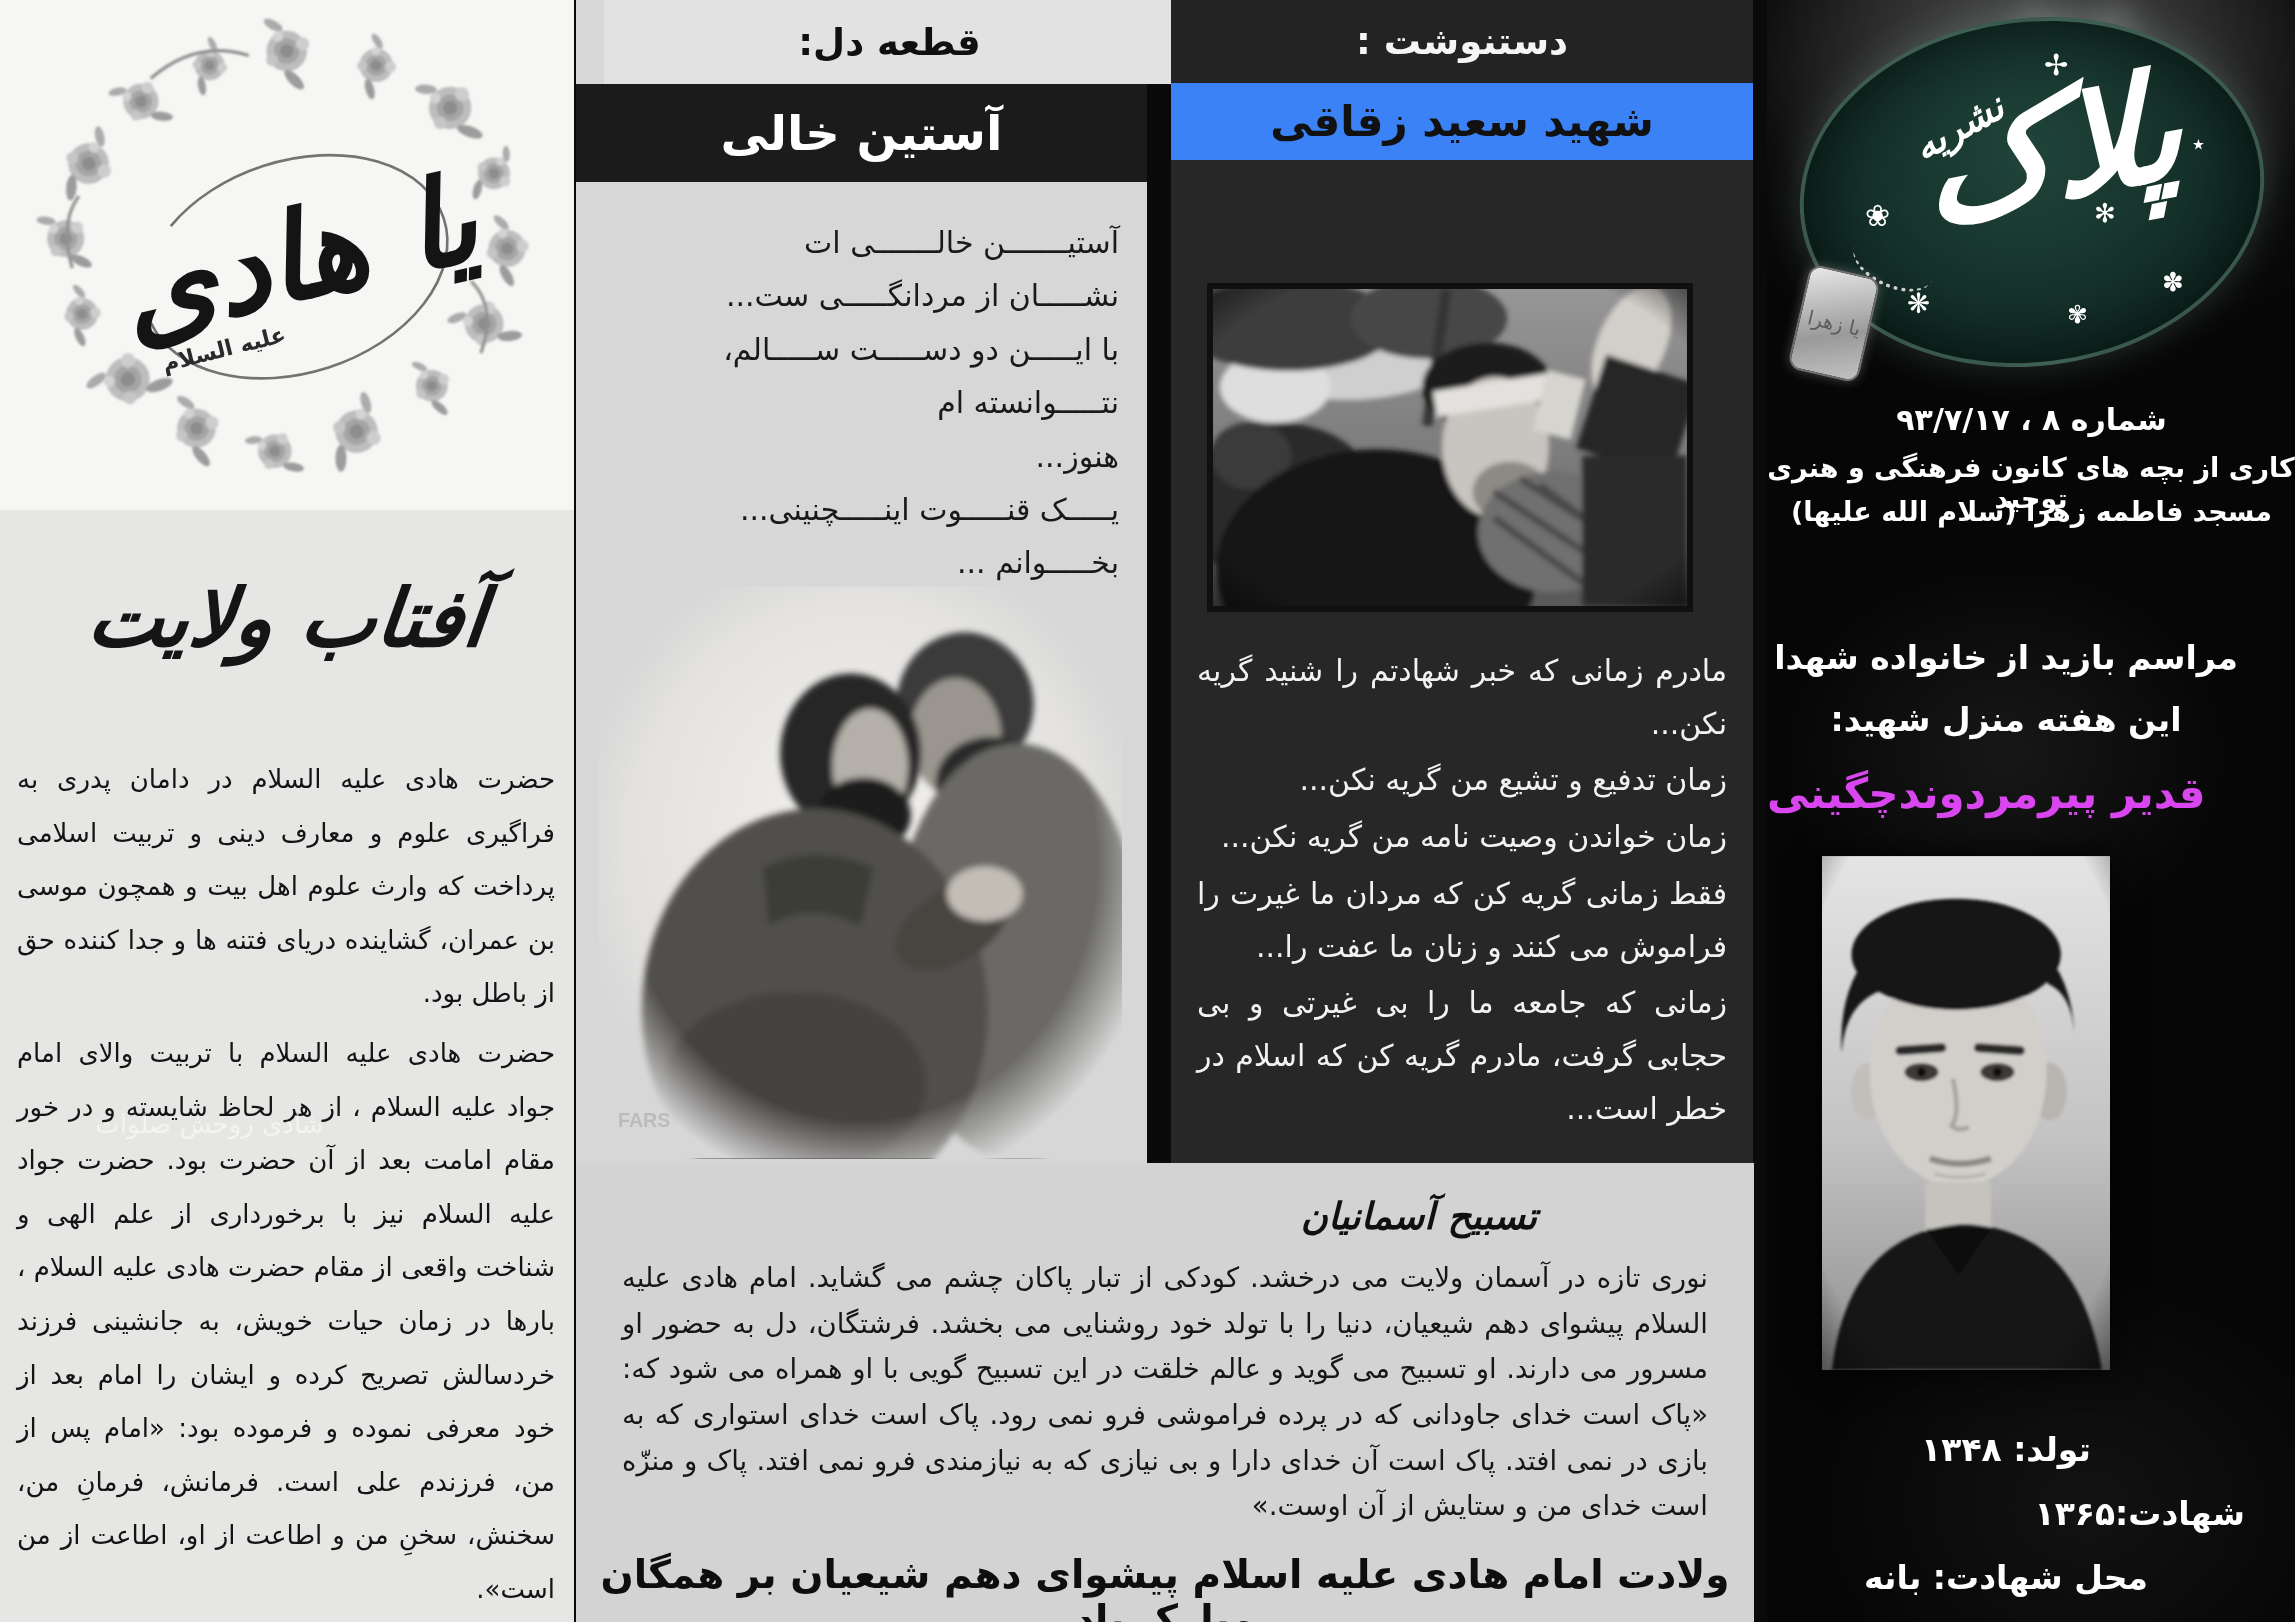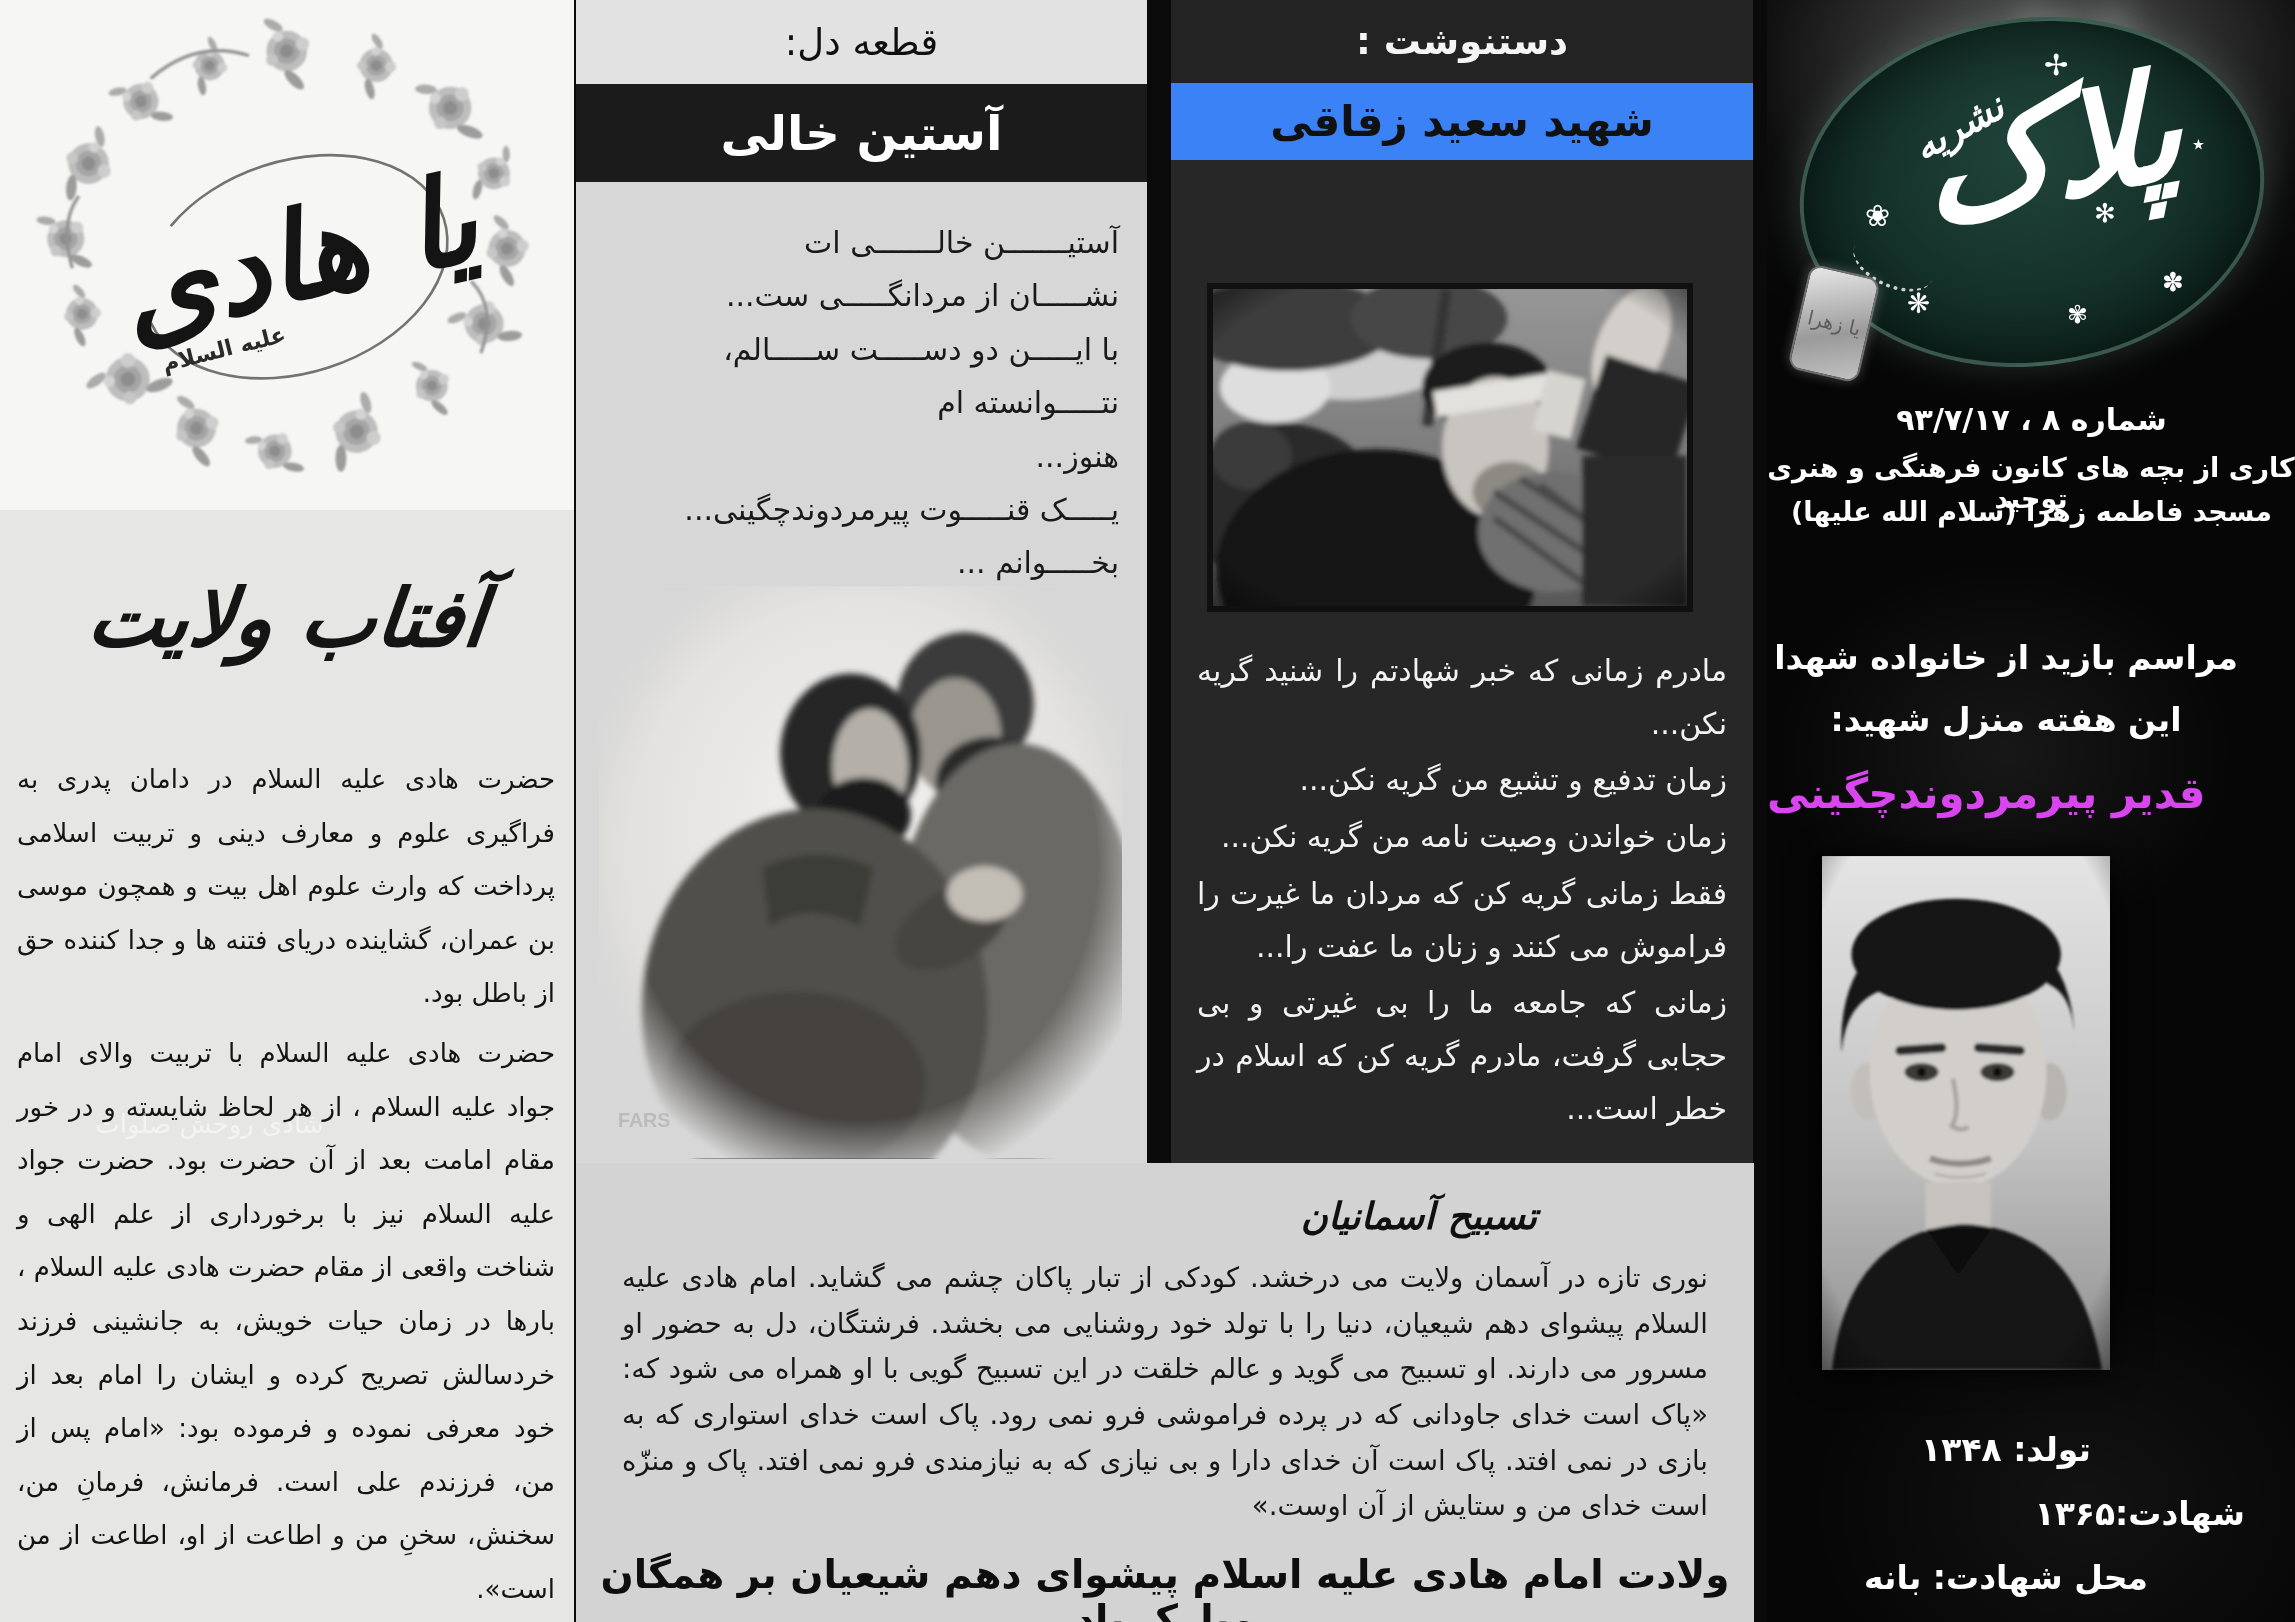--- a/index.html
+++ b/index.html
@@ -13,22 +13,22 @@
   .afitab-title{left:0;top:517px;width:574px;text-align:center;font-family:"DejaVu Serif",serif;
         font-style:italic;font-weight:bold;font-size:80px;color:#151515;transform:skewX(-6deg);}
   .col1-text{left:17px;top:753px;width:538px;font-size:26px;line-height:2.06;color:#141414;
         text-align:justify;text-justify:inter-word;}
   .col1-text p{margin:0 0 6.5px 0;}
   .col1-watermark{left:59px;top:1109px;width:301px;color:#ffffff;opacity:.55;font-size:26px;
         text-align:center;pointer-events:none;}
 
   
   .col2{left:576px;top:0;width:571px;height:1163px;background:#d7d7d7;}
-  .col2-kicker{left:576px;top:0;width:571px;height:84px;background:#e2e2e2;display:flex;
-        align-items:center;justify-content:center;font-size:37px;font-weight:normal;color:#101010;}
+  .col2-kicker{left:604px;top:0;width:571px;height:84px;background:#e2e2e2;display:flex;
+        align-items:center;justify-content:center;font-size:37px;font-weight:bold;color:#101010;}
   .col2-bar{left:576px;top:84px;width:571px;height:98px;background:#1b1b1b;display:flex;
         align-items:center;justify-content:center;font-size:48px;font-weight:bold;color:#ffffff;}
   .poem{left:602px;top:216px;width:517px;font-size:30px;line-height:1.78;color:#191919;text-align:right;}
   .poem div{white-space:nowrap;}
   .photo-praying{left:599px;top:586px;width:523px;height:573px;}
   .fars-mark{left:618px;top:1109px;font-size:19.6px;color:#b5b5b5;opacity:.8;font-weight:bold;
         font-family:"Liberation Sans",sans-serif;direction:ltr;}
 
   
   .col3{left:1171px;top:0;width:582px;height:1163px;background:#272727;}
@@ -153,21 +153,21 @@
   <section>
     <div class="abs col2"></div>
     <div class="abs col2-kicker">قطعه دل:</div>
     <div class="abs col2-bar">آستین خالی</div>
     <div class="abs poem">
       <div>آستیـــــــن خالـــــــی ات</div>
       <div>نشـــــان از مردانگـــــی ست...</div>
       <div>با ایـــــن دو دســـــت ســـــالم،</div>
       <div>نتـــــوانسته ام</div>
       <div>هنوز...</div>
-      <div>یـــــک قنـــــوت پیرمردوندچگینی...</div>
+      <div>یـــــک قنـــــوت اینـــــچنینی...</div>
       <div>بخـــــوانم ...</div>
     </div>
     <div class="abs photo-praying">
       <svg width="523" height="573" viewBox="0 0 800 875">
         <defs>
           <radialGradient id="prayBg" cx="50%" cy="42%" r="65%">
             <stop offset="0%" stop-color="#f2f1ef"></stop>
             <stop offset="70%" stop-color="#e2e1df"></stop>
             <stop offset="100%" stop-color="#d7d7d7"></stop>
           </radialGradient>

